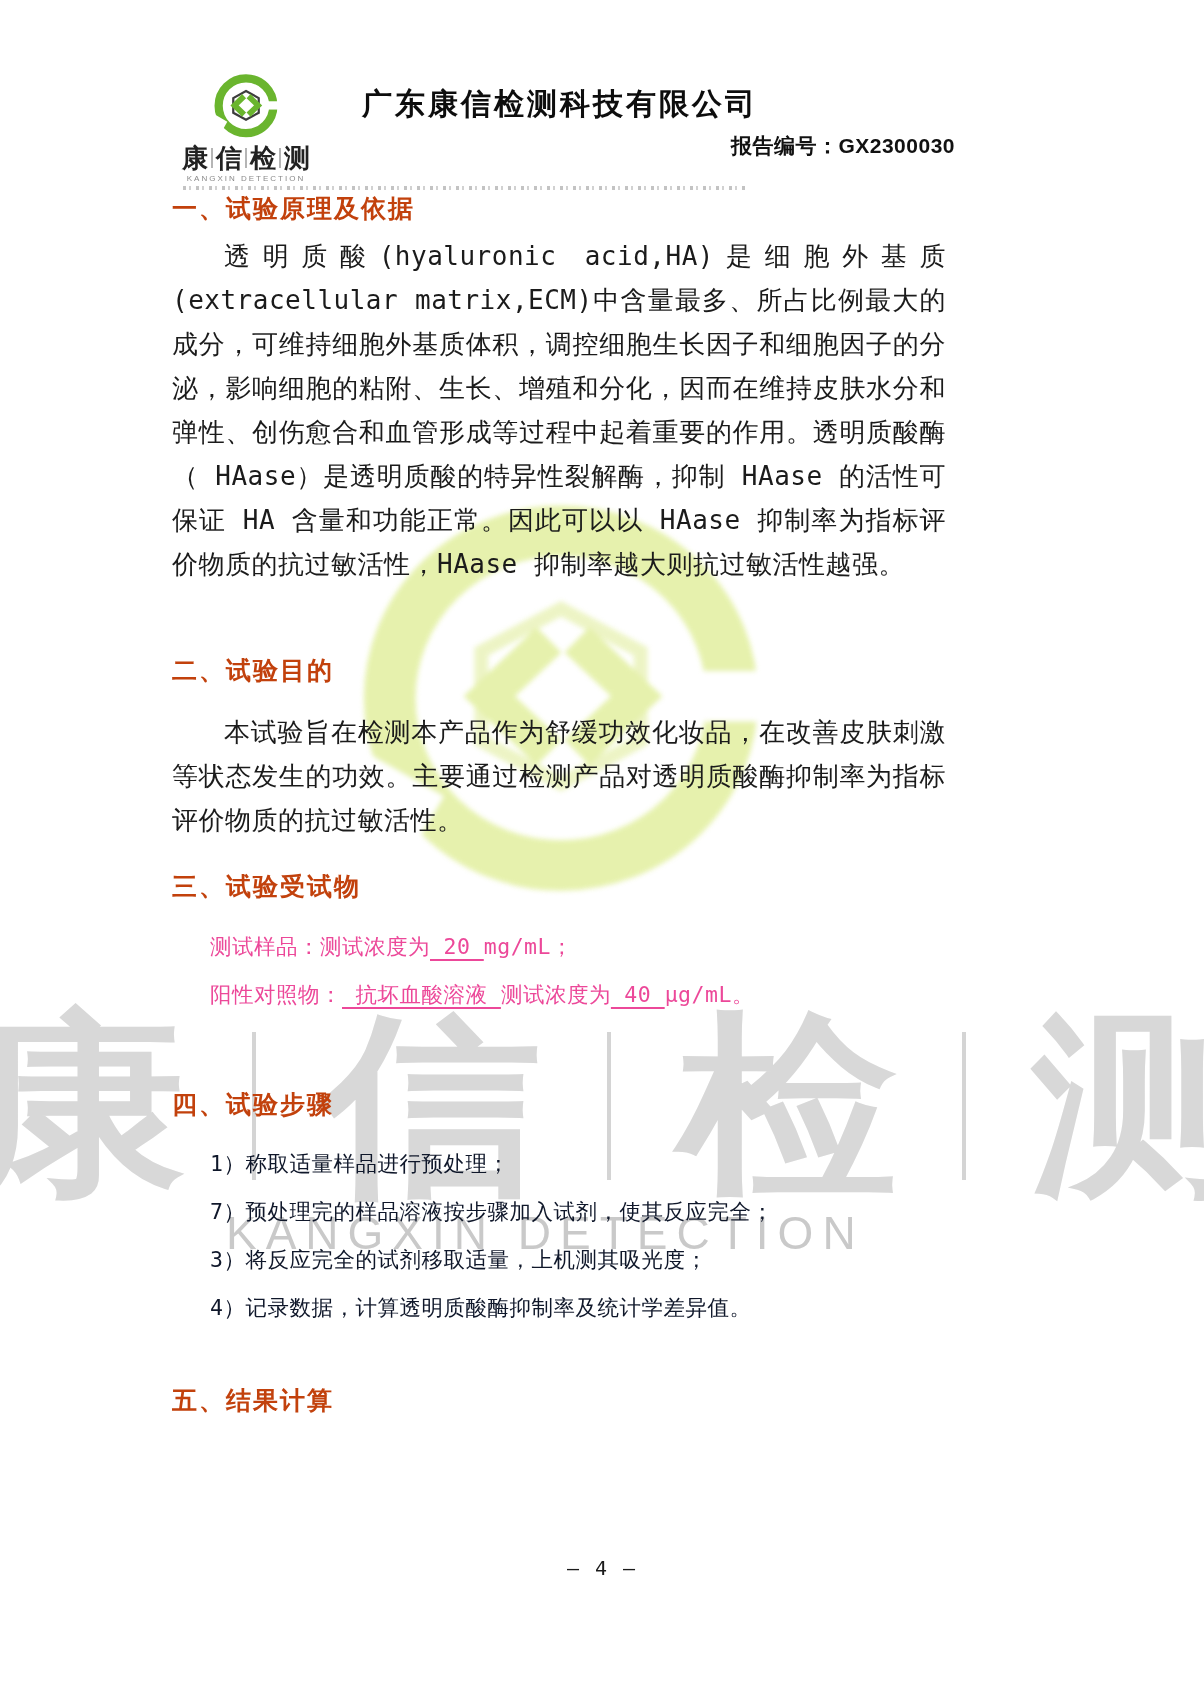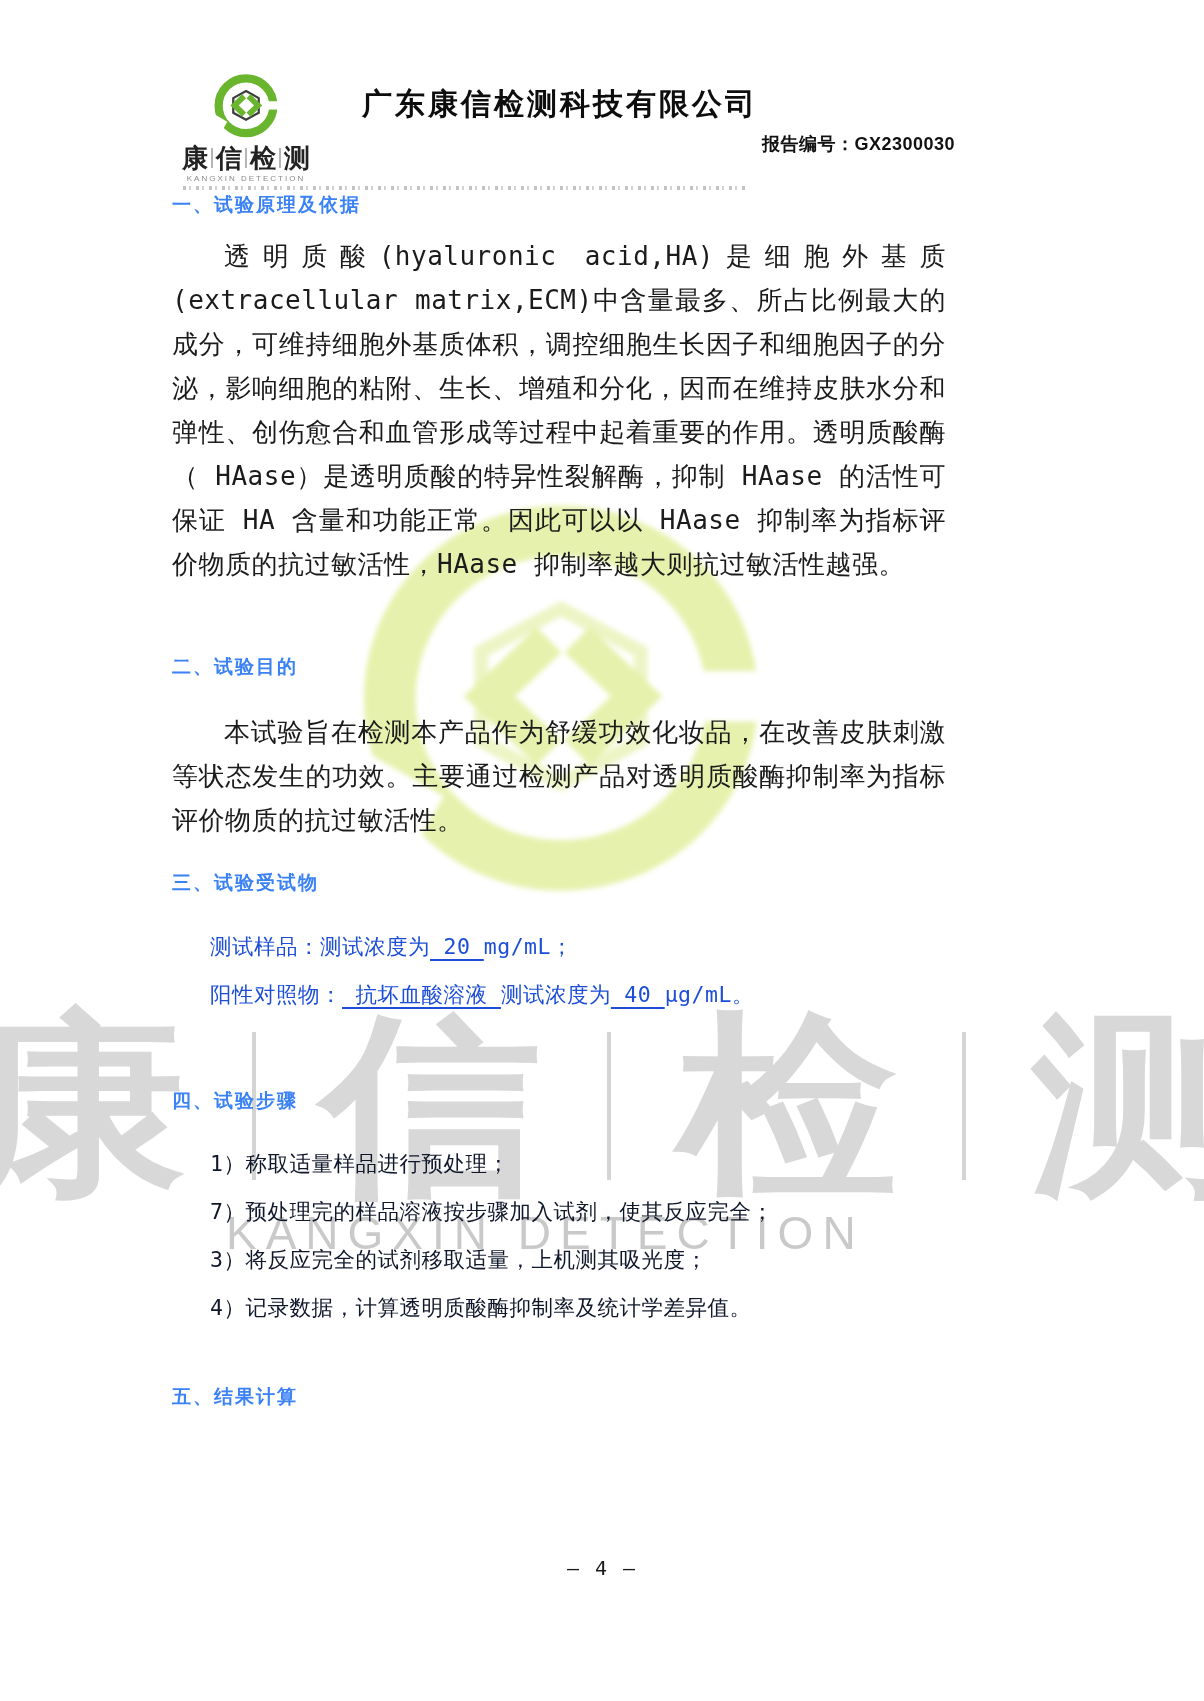--- a/index.html
+++ b/index.html
@@ -47,43 +47,43 @@
     font-family:"Liberation Sans","DejaVu Sans",sans-serif;
     font-size:8px;letter-spacing:2px;color:#8a8a8a;margin-top:2px;white-space:nowrap;
   }
   .company-title{
     position:absolute;left:-42px;top:84px;width:1204px;z-index:2;
     text-align:center;font-weight:bold;font-size:30px;letter-spacing:3px;
     font-family:"Liberation Serif","DejaVu Serif",serif;color:#0d0d0d;
   }
   .report-no{
     position:absolute;right:249px;top:132px;z-index:2;
-    font-weight:bold;font-size:18px;letter-spacing:.5px;
+    font-weight:bold;font-size:21px;letter-spacing:.5px;
     font-family:"Liberation Sans","DejaVu Sans",sans-serif;color:#111;
   }
   .scan-artifact{
     position:absolute;left:183px;top:186px;width:562px;height:4px;z-index:1;
     background:repeating-linear-gradient(90deg,#7a7a7a 0 3px,#fff 3px 6px,#9a9a9a 6px 8px,#fff 8px 13px);
     opacity:.45;
   }
   
   .sec-heading{
     position:absolute;left:172px;z-index:2;
     font-family:"Liberation Serif","DejaVu Serif",serif;
-    font-weight:bold;font-size:19px;letter-spacing:2px;color:#3b82f6;
+    font-weight:bold;font-size:25px;letter-spacing:2px;color:#c2410c;
     white-space:nowrap;
   }
   .para{
     position:absolute;left:172px;width:774px;z-index:2;
     font-size:26px;line-height:44px;letter-spacing:.5px;
     text-align:justify;text-indent:2em;color:#1b1b1b;
   }
   .sub-line{
     position:absolute;left:210px;width:736px;z-index:2;
-    font-size:21.5px;line-height:46px;letter-spacing:.5px;color:#1d4ed8;
+    font-size:21.5px;line-height:46px;letter-spacing:.5px;color:#ec4899;
     white-space:nowrap;
   }
   .steps{position:absolute;left:210px;width:736px;z-index:2;}
   .step{
     font-size:21.5px;line-height:48px;letter-spacing:.5px;color:#0f172a;white-space:nowrap;
   }
   .u{text-decoration:underline;text-underline-offset:5px;}
   .page-number{
     position:absolute;left:0;top:1556px;width:1204px;z-index:2;
     text-align:center;font-size:20px;letter-spacing:2px;color:#1b1b1b;

